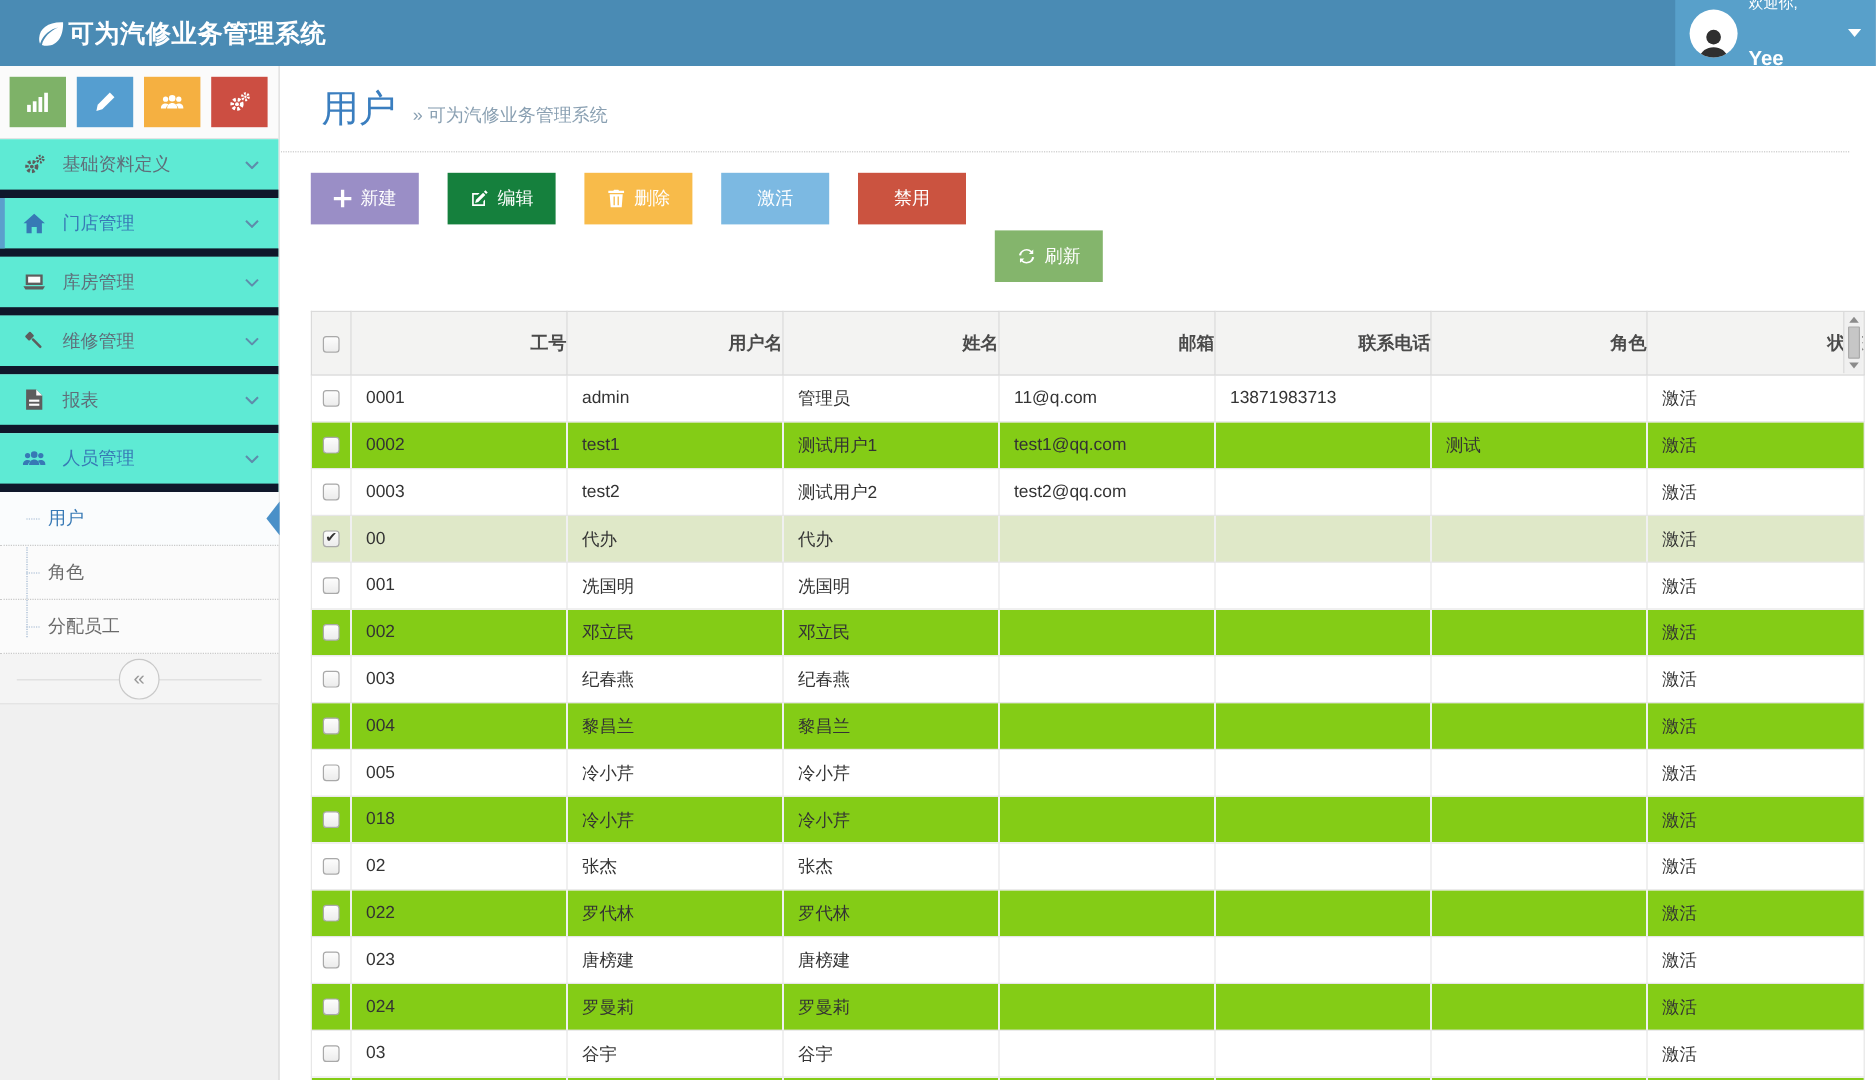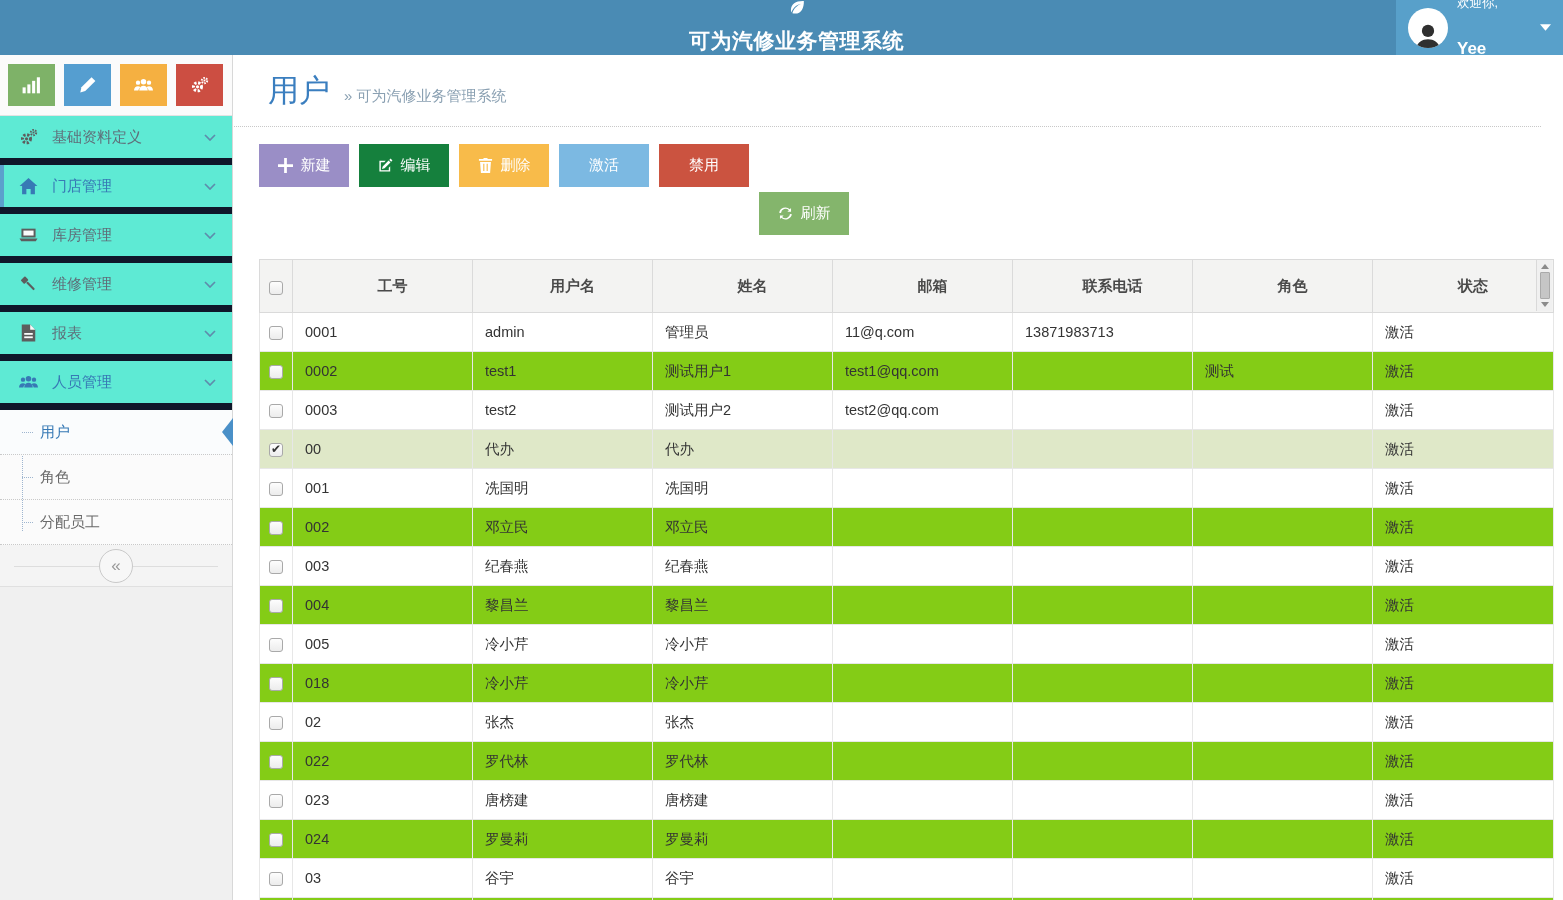--- a/index.html
+++ b/index.html
@@ -2,22 +2,22 @@
 <html><head>
 <meta charset="utf-8">
 <style>
   *{margin:0;padding:0;box-sizing:border-box;}
   html,body{width:1563px;height:900px;overflow:hidden;background:#fff;
     font-family:"Liberation Sans","DejaVu Sans",sans-serif;}
   svg{display:block;}
 
   
   .topbar{position:absolute;top:0;left:0;right:0;height:55px;background:#4a8bb4;z-index:5;}
-  .brand{display:flex;align-items:center;gap:13px;height:100%;padding-left:30px;color:#fff;
-    font-size:21px;font-weight:bold;letter-spacing:.5px;flex-direction:column;}
+  .brand{display:flex;align-items:center;gap:3px;height:100%;padding-left:30px;color:#fff;
+    font-size:21px;font-weight:bold;letter-spacing:.5px;}
   .brand svg{width:24px;height:22px;fill:#fff;}
   .user-box{position:absolute;right:0;top:0;width:167px;height:55px;background:#58a0ca;
     display:flex;align-items:center;gap:9px;padding:0 12px;cursor:pointer;}
   .avatar{width:40px;height:40px;border-radius:50%;background:#fff;overflow:hidden;
     display:flex;align-items:flex-end;justify-content:center;flex:none;}
   .avatar svg{width:32px;height:32px;fill:#2f2f2f;margin-bottom:-4px;}
   .user-text{color:#fff;line-height:1.2;}
   .user-text .w1{font-size:12.5px;}
   .user-text .w2{font-size:17px;font-weight:bold;margin-top:28px;}
   .user-caret{margin-left:auto;}
@@ -60,30 +60,30 @@
   .collapse-btn{position:relative;width:34px;height:34px;border-radius:50%;
     border:1px solid #c9c9c9;background:#f7f7f7;color:#999;font-size:17px;line-height:1;
     display:flex;align-items:center;justify-content:center;cursor:pointer;}
 
   
   .main{position:absolute;left:234px;top:55px;right:0;bottom:0;background:#fff;overflow:hidden;}
   .page-head{display:flex;align-items:baseline;gap:14px;margin-right:22px;
     padding:15px 0 14px 34px;border-bottom:1px dotted #c8c8c8;}
   .page-title{color:#3a7ebf;font-size:31px;font-weight:400;}
   .breadcrumb{color:#8aa0b2;font-size:15px;}
-  .toolbar{display:flex;gap:10px;margin:17px 0 24px 25px;}
+  .toolbar{display:flex;gap:24px;margin:17px 0 24px 25px;}
   .tbtn{min-width:90px;height:43px;border:none;display:flex;align-items:center;
     justify-content:center;gap:8px;color:#fff;font-size:15px;cursor:pointer;}
   .tbtn svg{width:15px;height:15px;fill:#fff;flex:none;}
 
   
   .grid-wrap{position:relative;margin-left:25px;width:1294px;}
   table{border-collapse:collapse;width:100%;table-layout:fixed;}
   th{height:53px;background:#f3f3f2;border:1px solid #dadada;font-size:15px;color:#4a4a4a;
-    text-align:center;padding-left:20px;font-weight:bold;cursor:pointer;}
+    text-align:right;padding-left:20px;font-weight:bold;cursor:pointer;}
   td{height:39px;border:1px solid #e7e7e7;padding-left:12px;font-size:14.5px;color:#333;
     background:#fff;overflow:hidden;white-space:nowrap;}
   tr.alt td{background:#84cc16;}
   tr.selected td{background:#dfe8c8;}
   th.cbcell,td.cbcell{padding:0;text-align:center;}
   .cb{display:inline-block;width:14px;height:14px;border:1px solid #a9a9a9;border-radius:3px;
     background:linear-gradient(#fdfdfd,#ececec);vertical-align:middle;position:relative;
     cursor:pointer;}
   .cb.checked::after{content:"\2714";position:absolute;left:1px;top:-2px;font-size:12px;
     color:#333;}

